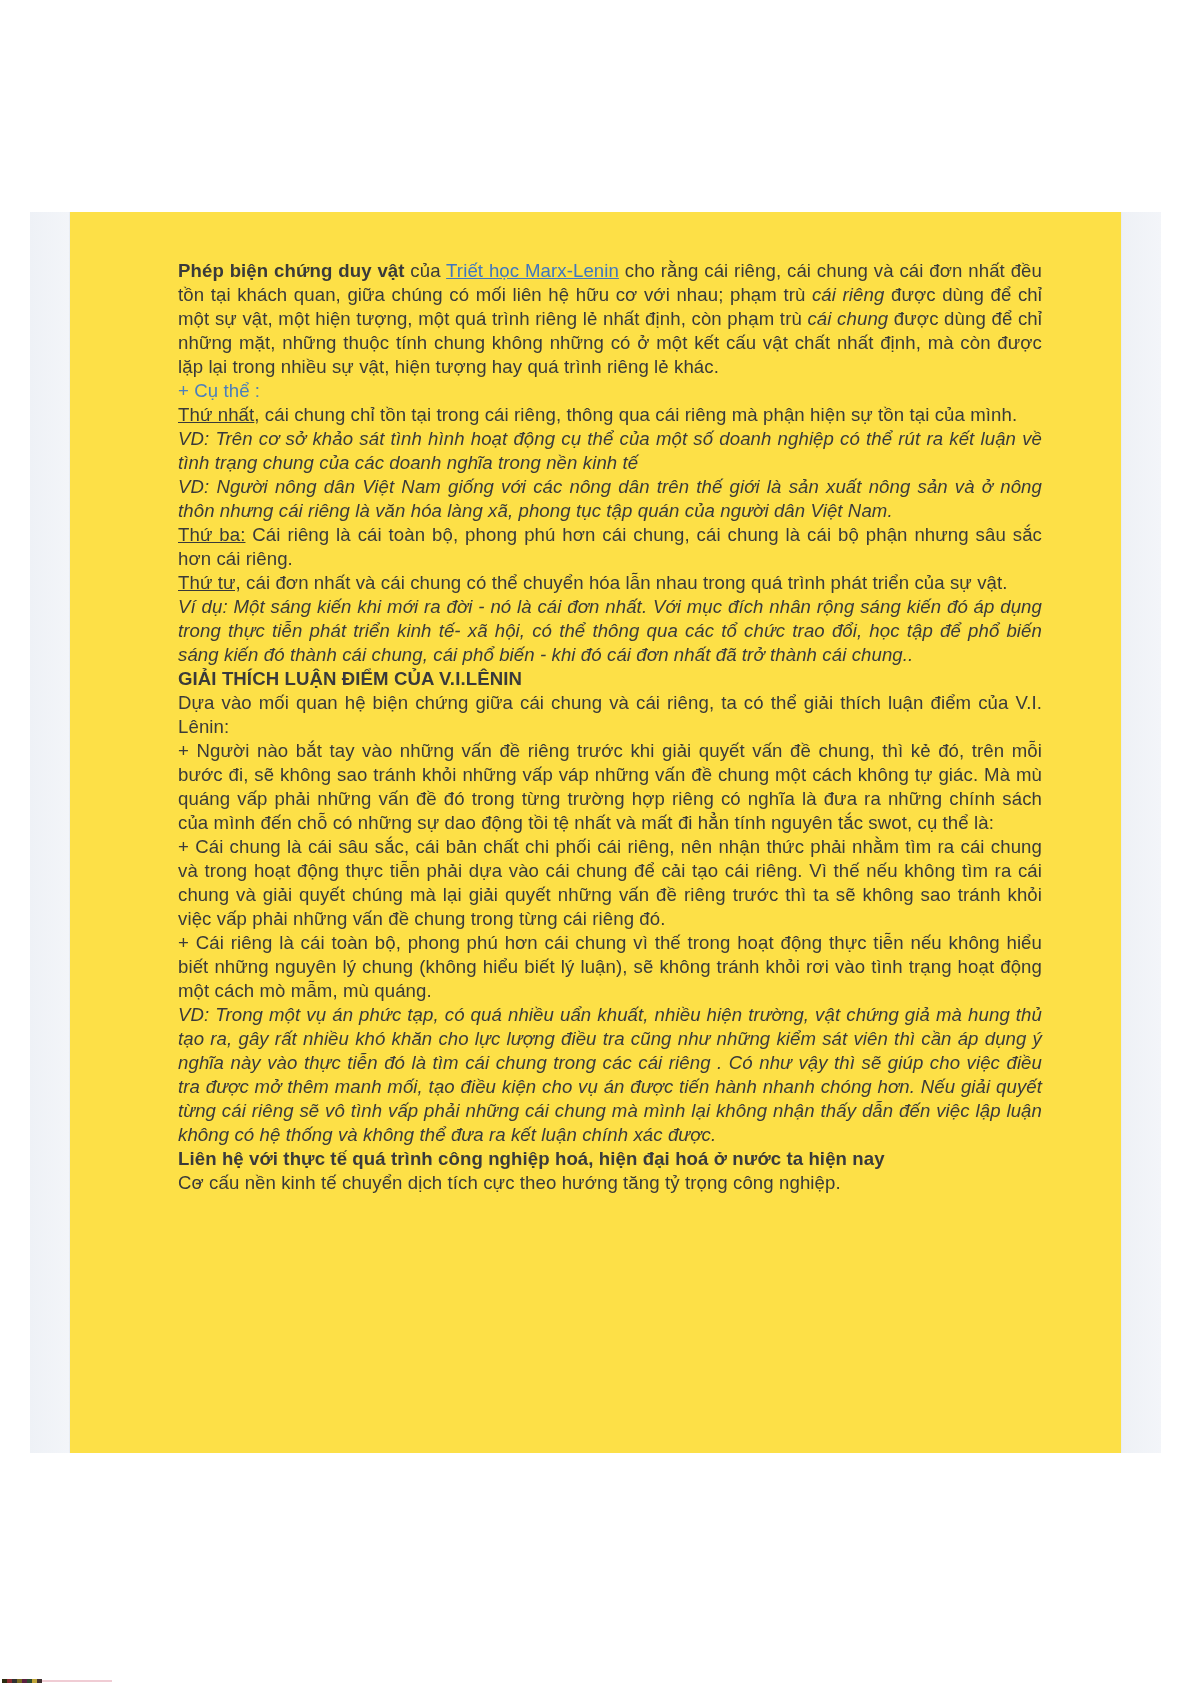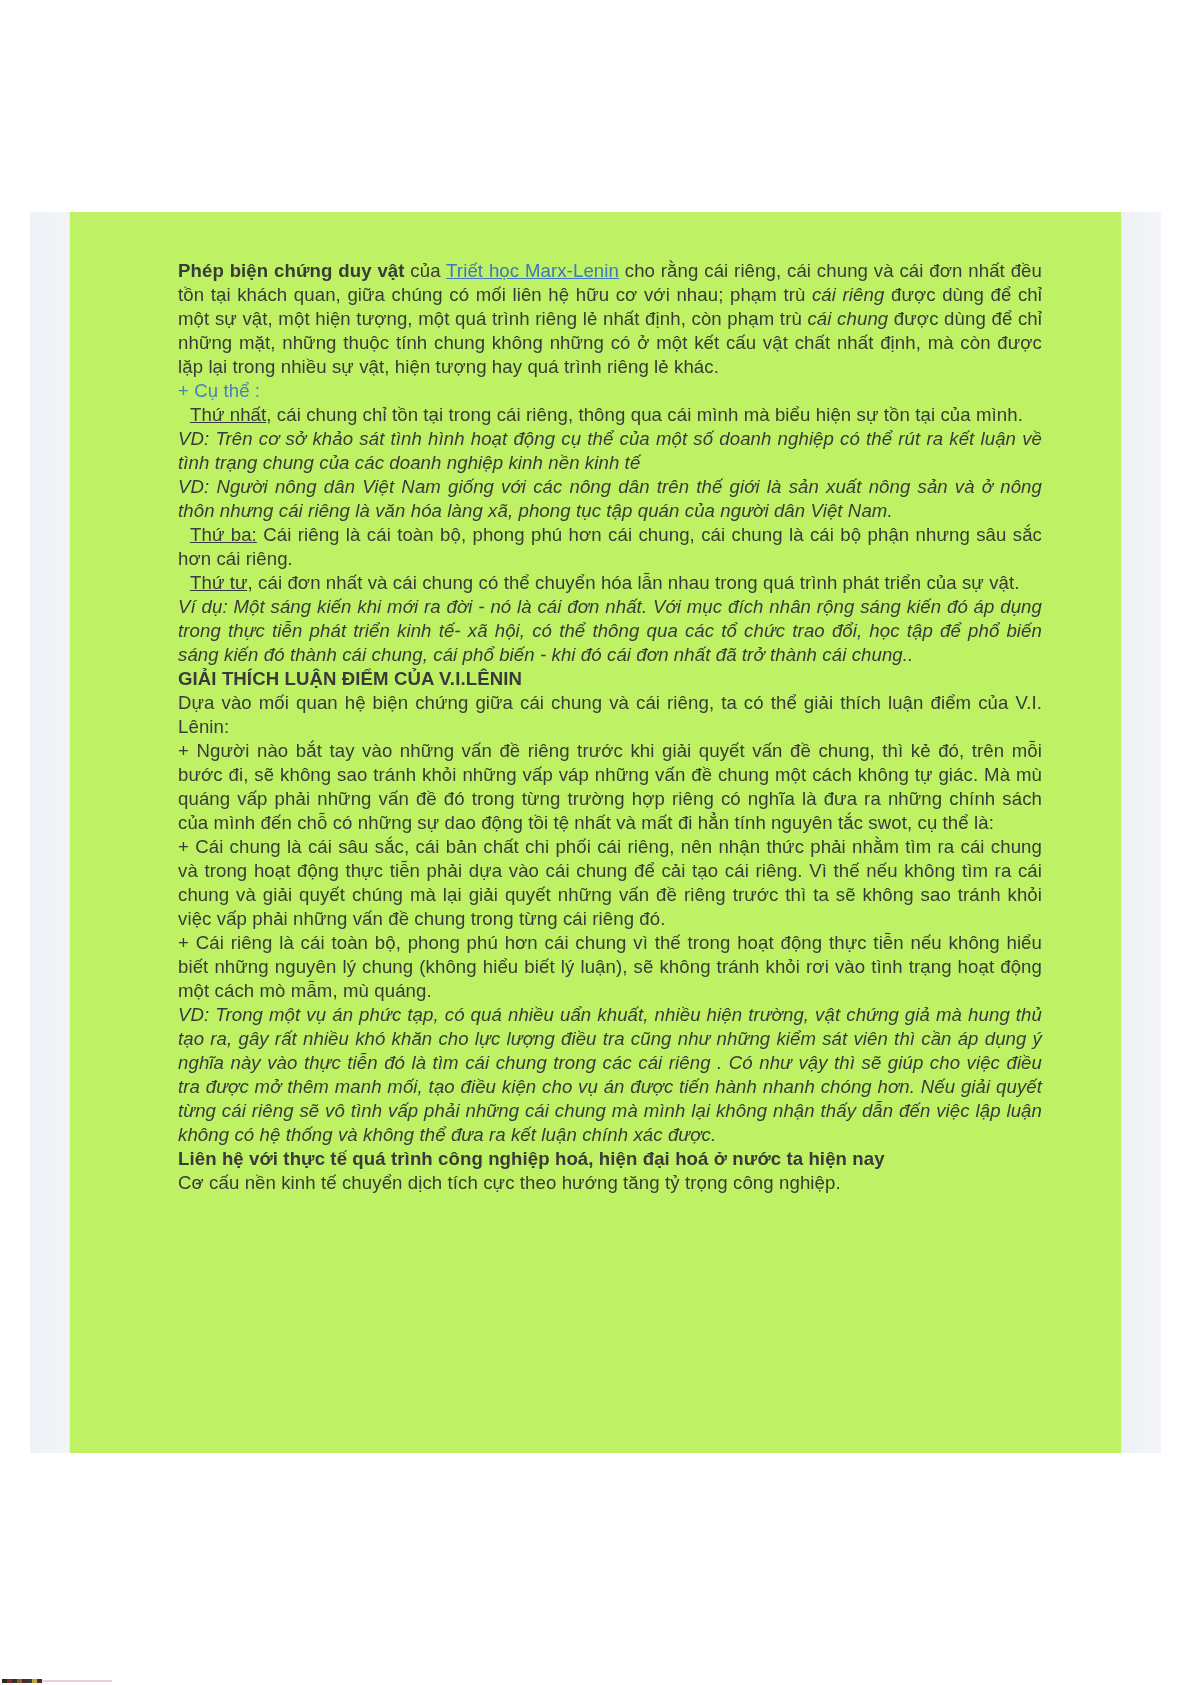--- a/index.html
+++ b/index.html
@@ -3,56 +3,56 @@
 <meta charset="utf-8">
 <style>
   html,body{margin:0;padding:0;}
   body{
     width:1191px;height:1685px;position:relative;overflow:hidden;
     background:#ffffff;
     font-family:"Liberation Sans","DejaVu Sans",sans-serif;
   }
   .page-sheet{
     position:absolute;left:30px;top:212px;width:1131px;height:1241px;
-    background:#bef264;
+    background:#fde047;
   }
   .edge-strip{
     position:absolute;top:0;width:39px;height:1241px;
     background:linear-gradient(to right,#eef1f6,#f3f5f9);
   }
   .edge-strip.left{left:0;border-right:1px solid #e9edf4;}
   .edge-strip.right{right:0;border-left:1px solid #e9edf4;}
   .doc-body{
     position:absolute;left:148px;top:47px;width:864px;
     font-size:18.6px;line-height:24px;color:#3a3a3a;
     letter-spacing:0.1px;
   }
   .doc-body p{margin:0;padding:0;}
   .p-justify{text-align:justify;text-justify:inter-word;}
   .run-b{font-weight:bold;}
   .run-i{font-style:italic;}
-  .run-u{text-decoration:underline;margin-left:12px;}
+  .run-u{text-decoration:underline;}
   .run-link{text-decoration:underline;cursor:pointer;}
   .p-list{position:relative;padding-left:47px;}
   .p-list .bullet{position:absolute;left:17px;top:0;}
   .artifact-strip{position:absolute;left:2px;top:1679px;height:4px;display:flex;align-items:center;}
   .artifact-strip .sq{width:5px;height:4px;display:inline-block;}
   .artifact-strip .pink-line{width:70px;height:2px;display:inline-block;}
 </style>
 </head>
 <body>
 
 <div class="page-sheet">
   <div class="edge-strip left"></div>
   <div class="edge-strip right"></div>
   <div class="doc-body" id="doc-body">
       <p class="p-justify"><span class="run-b">Phép biện chứng duy vật</span><span> của </span><span class="run-link" style="color: rgb(63, 118, 192);">Triết học Marx-Lenin</span><span> cho rằng cái riêng, cái chung và cái đơn nhất đều tồn tại khách quan, giữa chúng có mối liên hệ hữu cơ với nhau; phạm trù </span><span class="run-i">cái riêng</span><span> được dùng để chỉ một sự vật, một hiện tượng, một quá trình riêng lẻ nhất định, còn phạm trù </span><span class="run-i">cái chung</span><span> được dùng để chỉ những mặt, những thuộc tính chung không những có ở một kết cấu vật chất nhất định, mà còn được lặp lại trong nhiều sự vật, hiện tượng hay quá trình riêng lẻ khác.</span></p>
       <p><span style="color: rgb(74, 126, 189);">+ Cụ thể :</span></p>
-      <p class="p-justify"><span class="run-u">Thứ nhất</span><span>, cái chung chỉ tồn tại trong cái riêng, thông qua cái mình mà biểu hiện sự tồn tại của mình.</span></p>
-      <p class="p-justify"><span class="run-i">VD: Trên cơ sở khảo sát tình hình hoạt động cụ thể của một số doanh nghiệp có thể rút ra kết luận về tình trạng chung của các doanh nghiệp kinh nền kinh tế</span></p>
+      <p class="p-justify"><span class="run-u">Thứ nhất</span><span>, cái chung chỉ tồn tại trong cái riêng, thông qua cái riêng mà phận hiện sự tồn tại của mình.</span></p>
+      <p class="p-justify"><span class="run-i">VD: Trên cơ sở khảo sát tình hình hoạt động cụ thể của một số doanh nghiệp có thể rút ra kết luận về tình trạng chung của các doanh nghĩa trong nền kinh tế</span></p>
       <p class="p-justify"><span class="run-i">VD: Người nông dân Việt Nam giống với các nông dân trên thế giới là sản xuất nông sản và ở nông thôn nhưng cái riêng là văn hóa làng xã, phong tục tập quán của người dân Việt Nam.</span></p>
       <p class="p-justify"><span class="run-u">Thứ ba:</span><span> Cái riêng là cái toàn bộ, phong phú hơn cái chung, cái chung là cái bộ phận nhưng sâu sắc hơn cái riêng.</span></p>
       <p class="p-justify"><span class="run-u">Thứ tư,</span><span> cái đơn nhất và cái chung có thể chuyển hóa lẫn nhau trong quá trình phát triển của sự vật.</span></p>
       <p class="p-justify"><span class="run-i">Ví dụ: Một sáng kiến khi mới ra đời - nó là cái đơn nhất. Với mục đích nhân rộng sáng kiến đó áp dụng trong thực tiễn phát triển kinh tế- xã hội, có thể thông qua các tổ chức trao đổi, học tập để phổ biến sáng kiến đó thành cái chung, cái phổ biến - khi đó cái đơn nhất đã trở thành cái chung..</span></p>
       <p><span class="run-b">GIẢI THÍCH LUẬN ĐIỂM CỦA V.I.LÊNIN</span></p>
       <p class="p-justify"><span>Dựa vào mối quan hệ biện chứng giữa cái chung và cái riêng, ta có thể giải thích luận điểm của V.I. Lênin:</span></p>
       <p class="p-justify"><span>+ Người nào bắt tay vào những vấn đề riêng trước khi giải quyết vấn đề chung, thì kẻ đó, trên mỗi bước đi, sẽ không sao tránh khỏi những vấp váp những vấn đề chung một cách không tự giác. Mà mù quáng vấp phải những vấn đề đó trong từng trường hợp riêng có nghĩa là đưa ra những chính sách của mình đến chỗ có những sự dao động tồi tệ nhất và mất đi hẳn tính nguyên tắc swot, cụ thể là:</span></p>
       <p class="p-justify"><span>+ Cái chung là cái sâu sắc, cái bản chất chi phối cái riêng, nên nhận thức phải nhằm tìm ra cái chung và trong hoạt động thực tiễn phải dựa vào cái chung để cải tạo cái riêng.  Vì thế nếu không tìm ra cái chung và giải quyết chúng mà lại giải quyết những vấn đề riêng trước thì ta sẽ không sao tránh khỏi việc vấp phải những vấn đề chung trong từng cái riêng đó.</span></p>
       <p class="p-justify"><span>+ Cái riêng là cái toàn bộ, phong phú hơn cái chung vì thế trong hoạt động thực tiễn nếu không hiểu biết những nguyên lý chung (không hiểu biết lý luận), sẽ không tránh khỏi rơi vào tình trạng hoạt động một cách mò mẫm, mù quáng.</span></p>
       <p class="p-justify"><span class="run-i">VD: Trong một vụ án phức tạp, có quá nhiều uẩn khuất, nhiều hiện trường, vật chứng giả mà hung thủ tạo ra, gây rất nhiều khó khăn cho lực lượng điều tra cũng như những kiểm sát viên thì cần áp dụng ý nghĩa này vào thực tiễn đó là tìm cái chung trong các cái riêng . Có như vậy thì sẽ giúp cho việc điều tra được mở thêm manh mối, tạo điều kiện cho vụ án được tiến hành nhanh chóng hơn. Nếu giải quyết từng cái riêng sẽ vô tình vấp phải những cái chung mà mình lại không nhận thấy dẫn đến việc lập luận không có hệ thống và không thể đưa ra kết luận chính xác được.</span></p>

